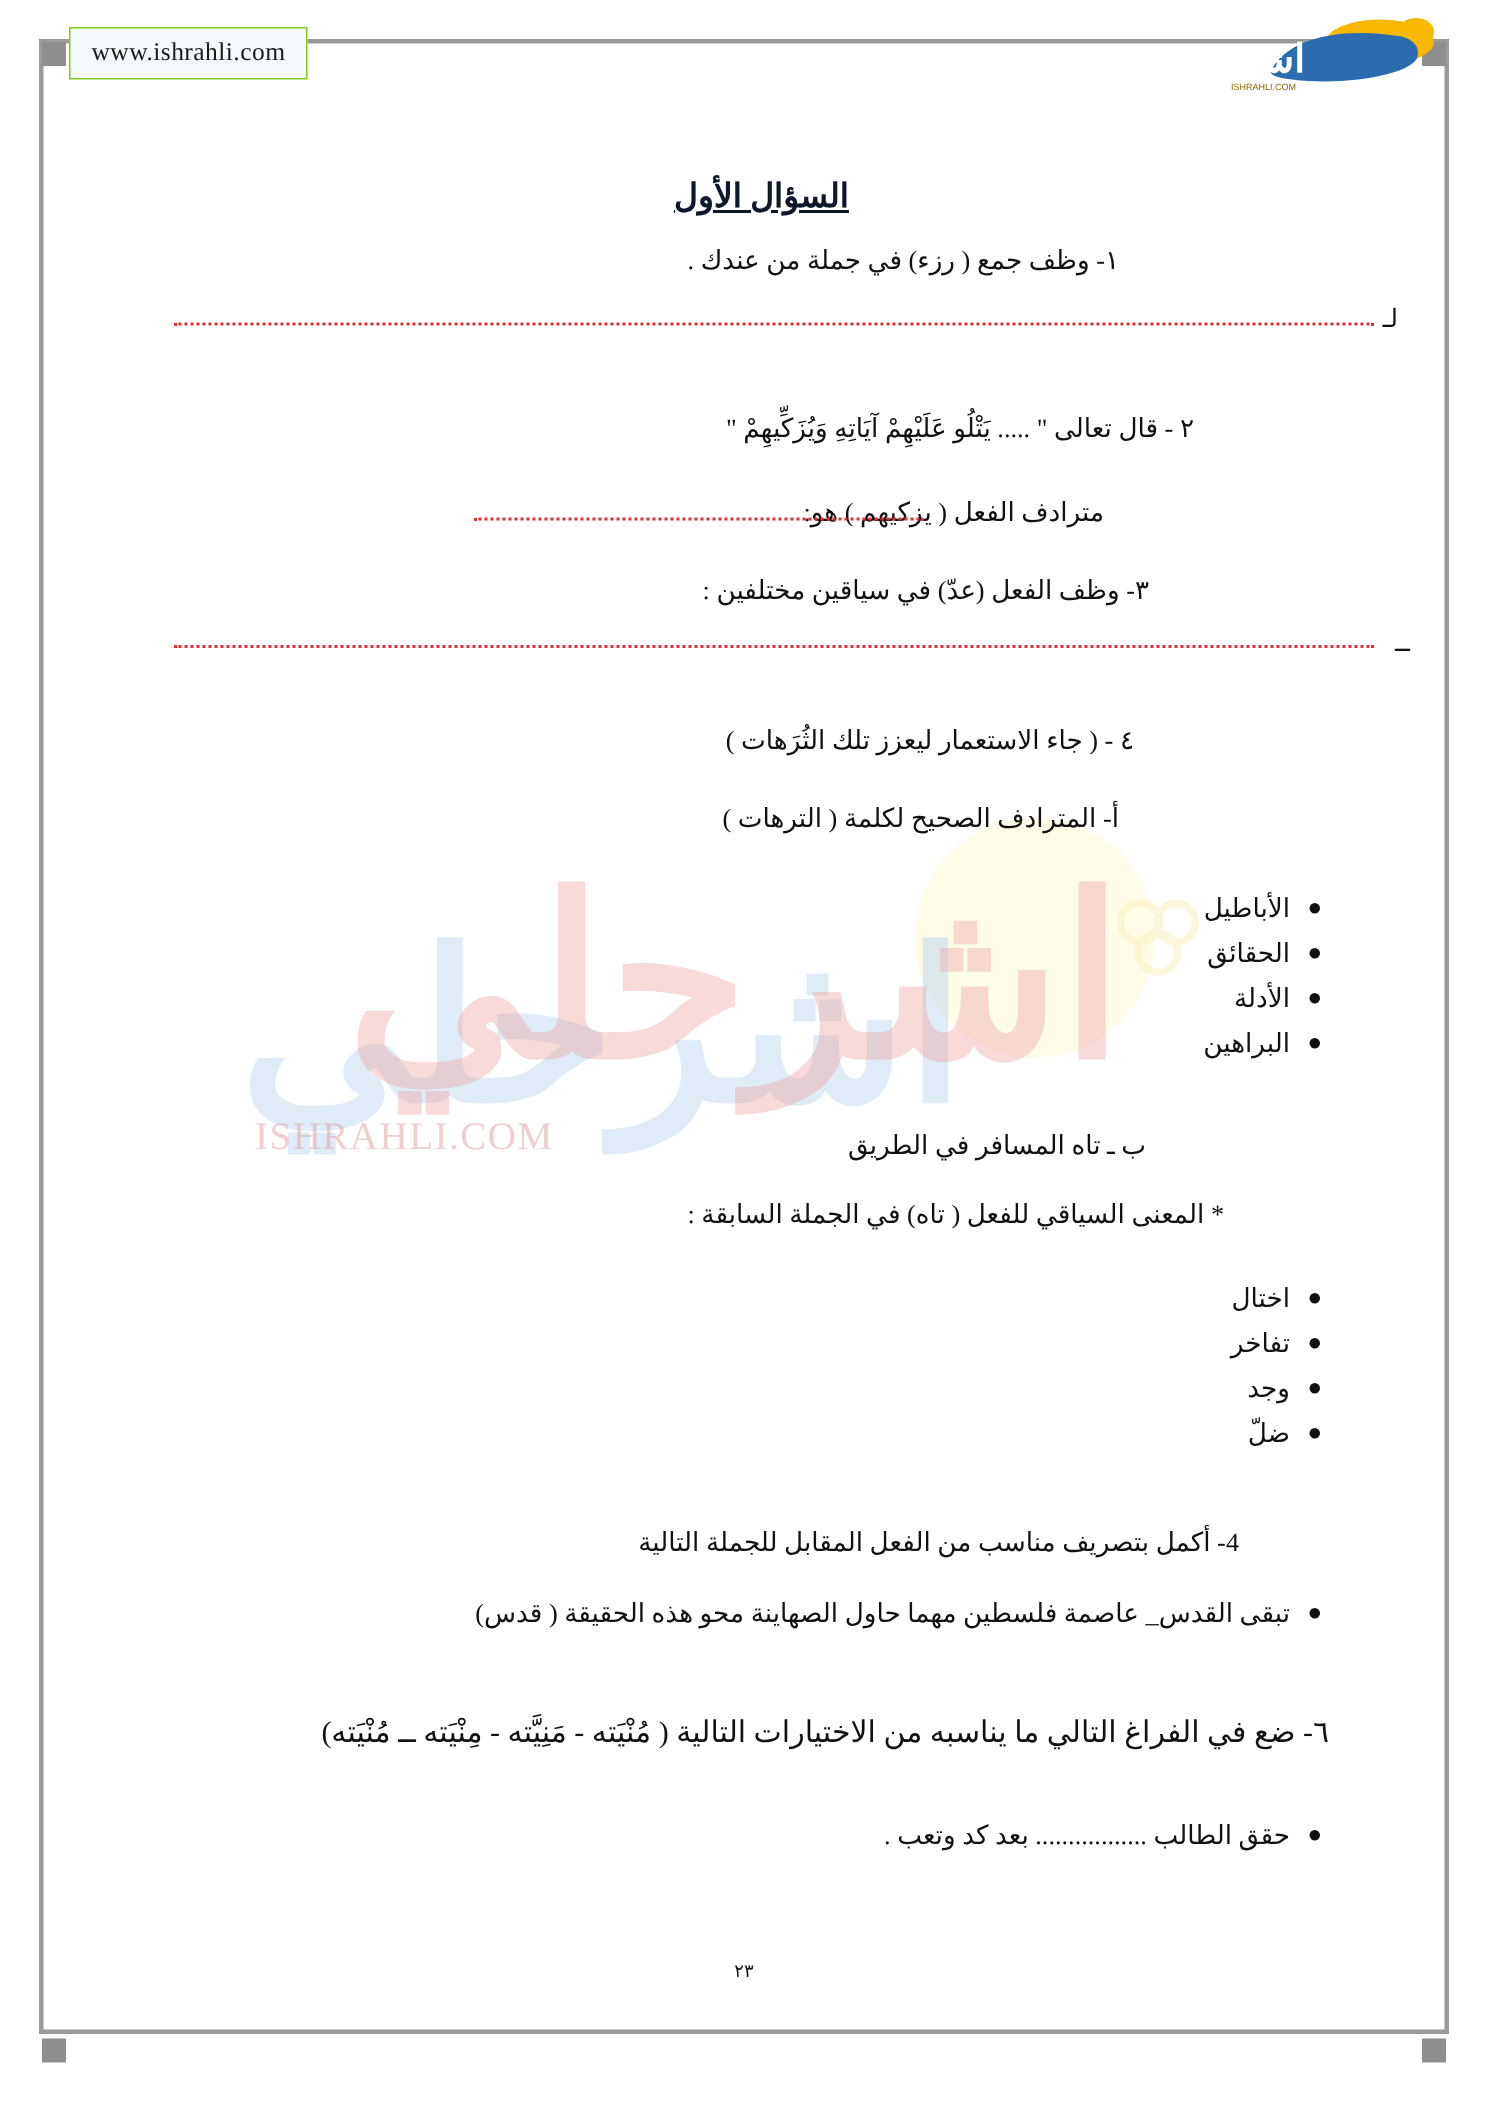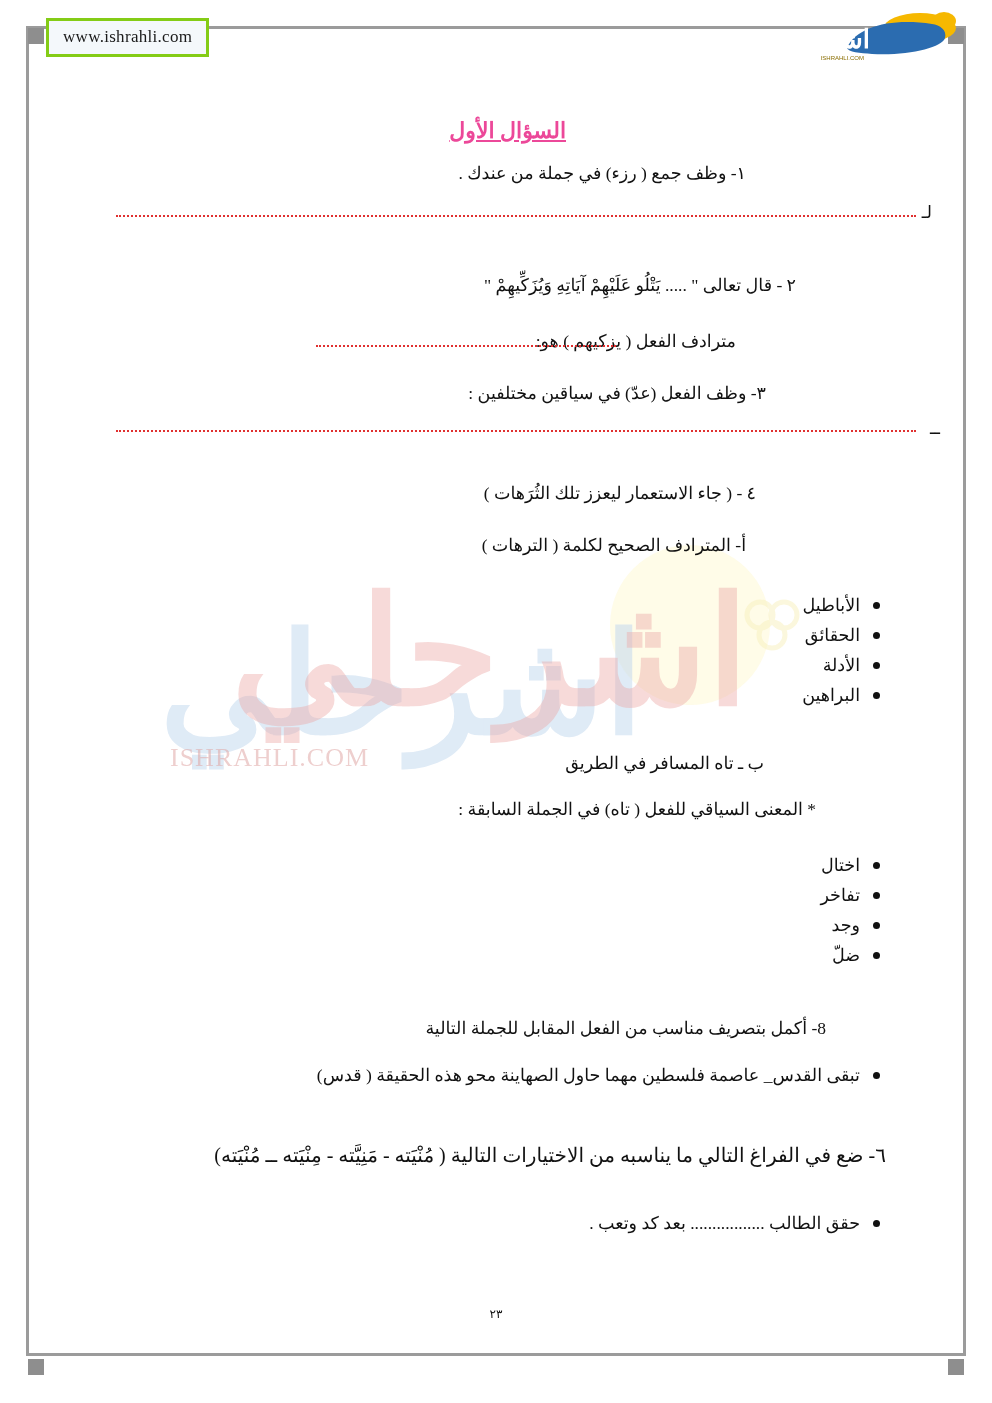--- a/index.html
+++ b/index.html
@@ -43,21 +43,21 @@
     position: absolute;
     left: 46px; top: 40px;
     width: 900px; height: 1300px;
   }
 
   
   .site-url {
     position: absolute;
     left: 46px;
     top: 18px;
-    border: 3px solid #84cc16;
+    border: 1px solid #84cc16;
     background: #f4f8fb;
     color: #1a1a1a;
     font-size: 17px;
     font-family: "Liberation Serif", serif;
     padding: 6px 14px 7px 14px;
     letter-spacing: .3px;
     direction: ltr;
   }
 
   .logo {
@@ -69,21 +69,21 @@
   }
   .logo svg { display: block; }
 
   
   .title {
     position: absolute;
     right: 380px;
     top: 78px;
     font-size: 22px;
     font-weight: bold;
-    color: #ec4899;
+    color: #0f172a;
     text-decoration: underline;
     font-family: "Liberation Serif", serif;
   }
 
   .line {
     position: absolute;
     right: 0;
     font-size: 17.5px;
     color: #111;
     line-height: 1.5;
@@ -263,21 +263,21 @@
     <div class="line" style="top:710px; right:182px;">ب ـ تاه المسافر في الطريق</div>
     <div class="line" style="top:756px; right:130px;">* المعنى السياقي للفعل ( تاه) في الجملة السابقة :</div>
 
     <ul class="bullets" style="top:810px; right:60px;">
       <li>اختال</li>
       <li>تفاخر</li>
       <li>وجد</li>
       <li>ضلّ</li>
     </ul>
 
-    <div class="line" style="top:975px; right:120px;">8- أكمل بتصريف مناسب من الفعل المقابل للجملة التالية</div>
+    <div class="line" style="top:975px; right:120px;">4- أكمل بتصريف مناسب من الفعل المقابل للجملة التالية</div>
     <ul class="bullets" style="top:1020px; right:60px;">
       <li>تبقى القدس_ عاصمة فلسطين مهما حاول الصهاينة محو  هذه الحقيقة            ( قدس)</li>
     </ul>
 
     <div class="line small" style="top:1100px; right:60px;">٦-  ضع في الفراغ التالي ما يناسبه من الاختيارات التالية   ( مُنْيَته - مَنِيَّته   - مِنْيَته ــ مُنْيَته)</div>
     <ul class="bullets" style="top:1168px; right:60px;">
       <li>حقق الطالب  ................. بعد كد وتعب .</li>
     </ul>
 
     <div class="page-number">٢٣</div>

